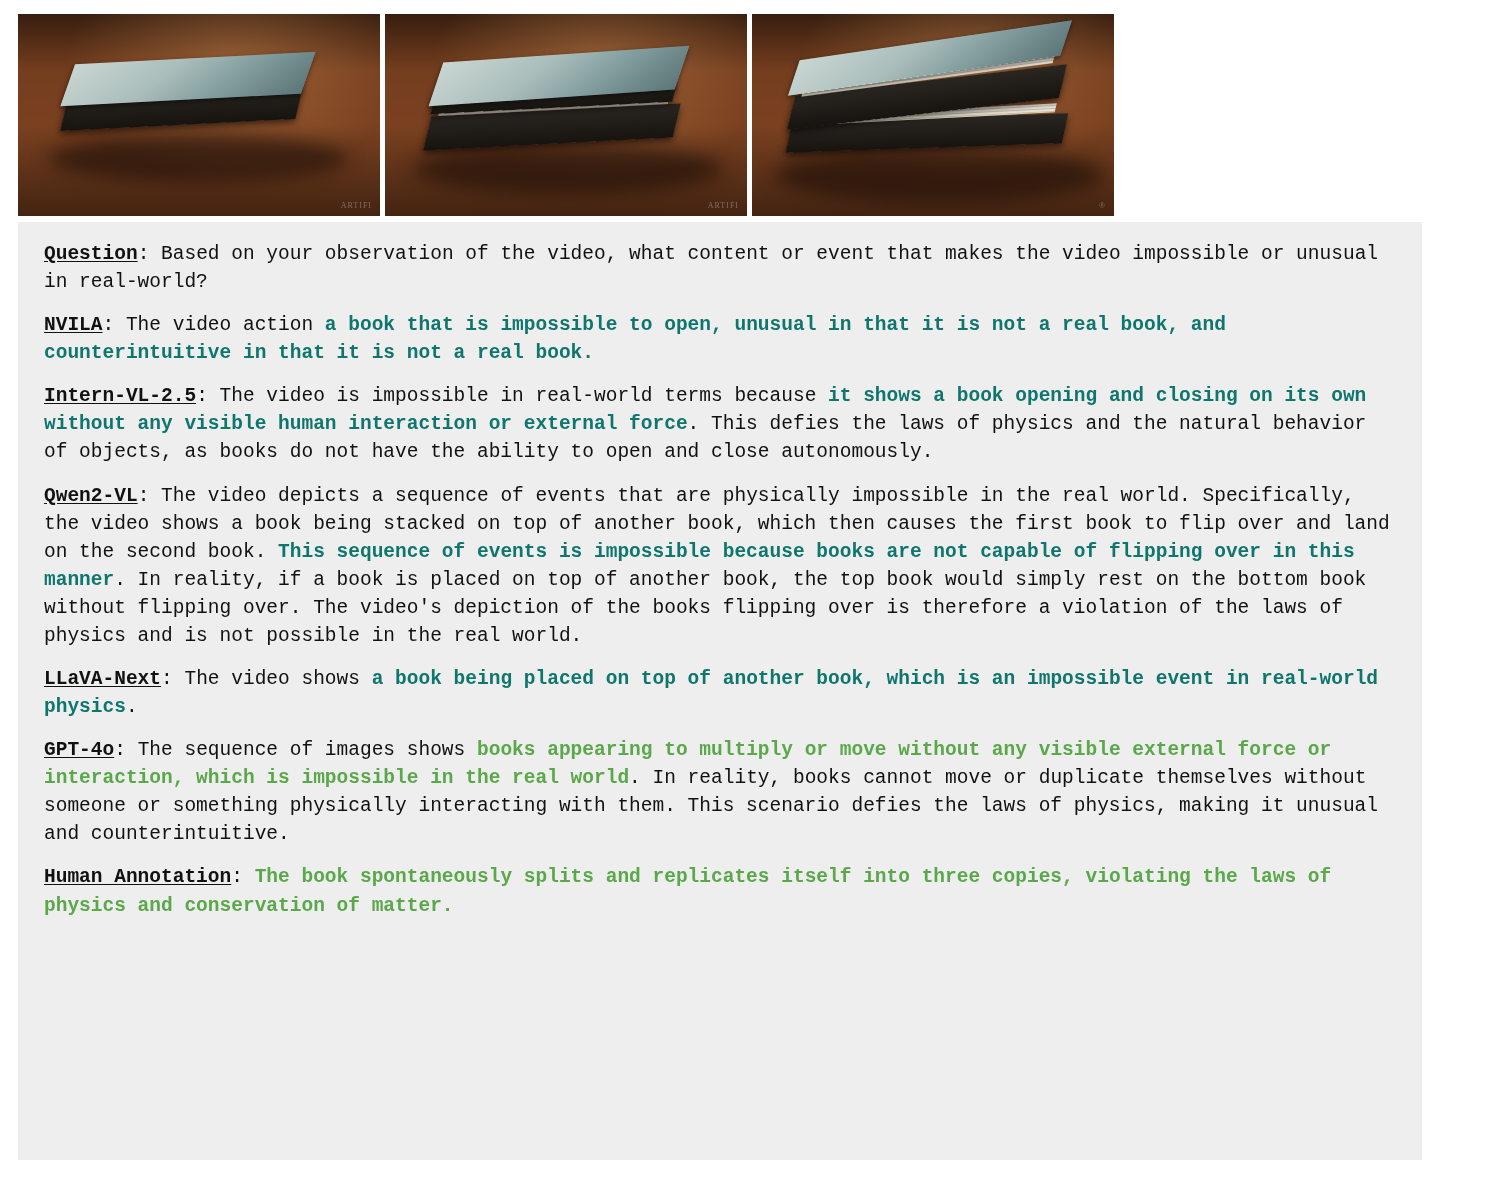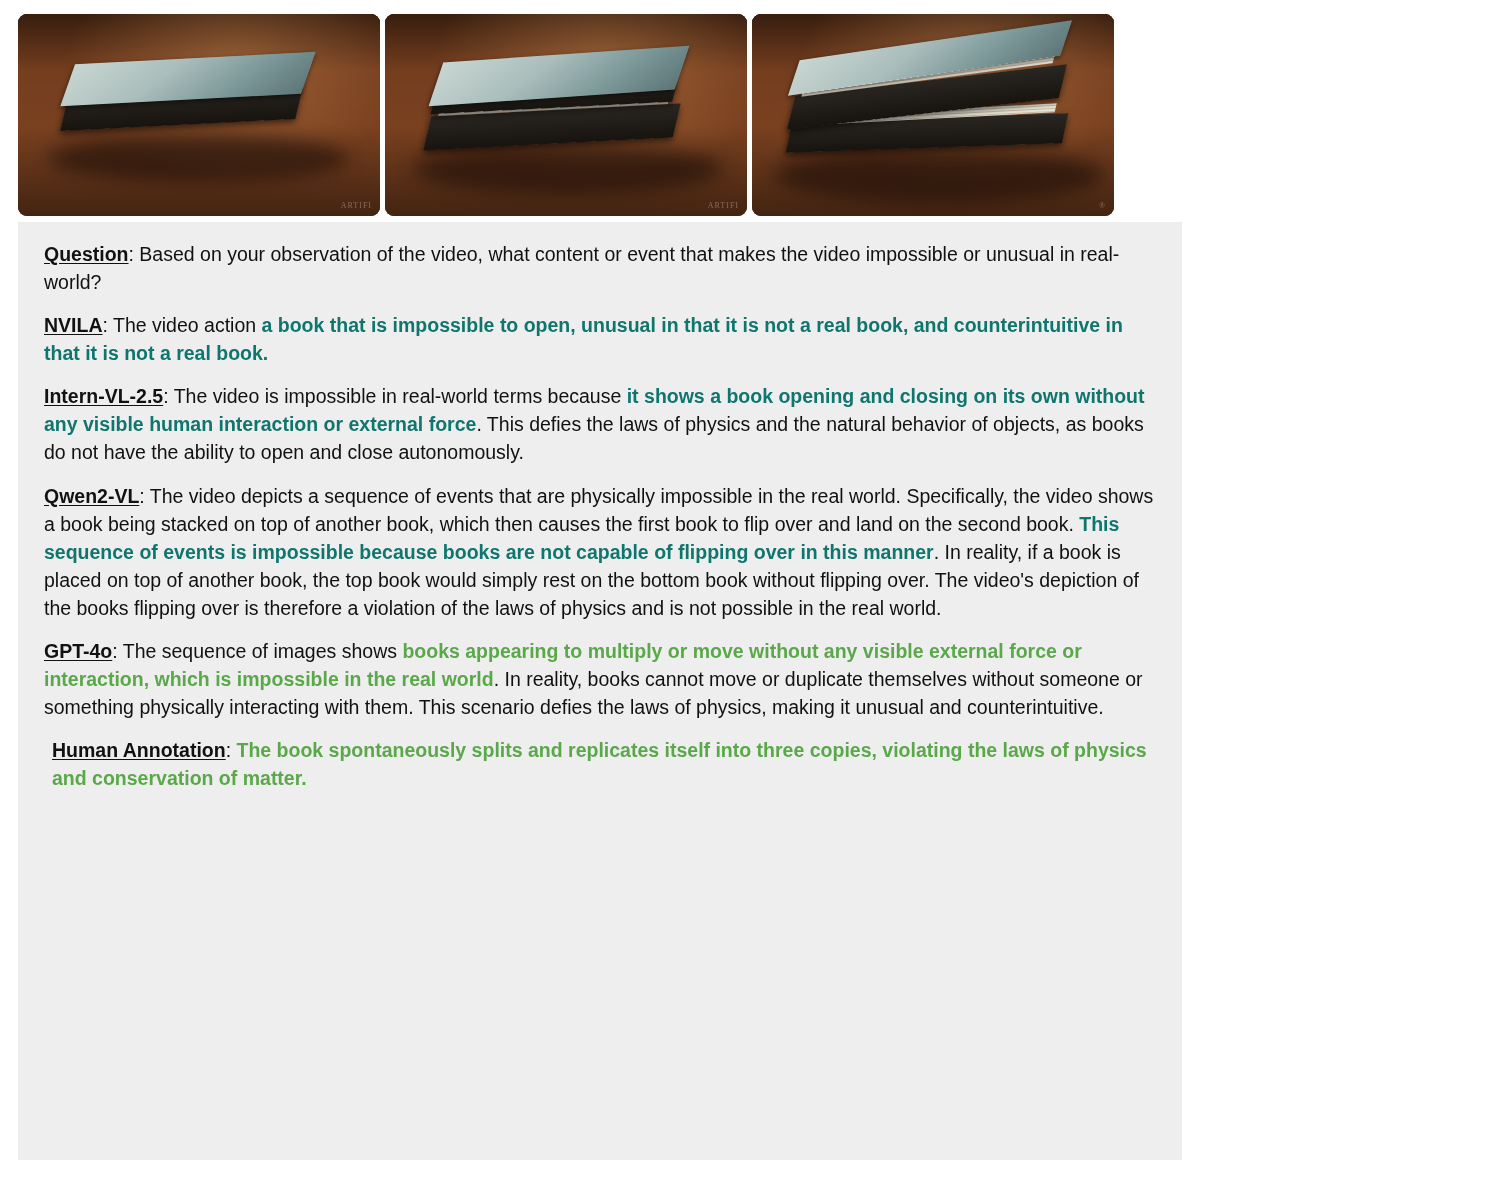--- a/index.html
+++ b/index.html
@@ -30,21 +30,20 @@
     height: 202px;
     display: flex;
     gap: 5px;
   }
   .frame {
     position: relative;
     width: 362px;
     height: 202px;
     overflow: hidden;
     background: #1a1411;
-    border-radius: 9px;
   }
   
   .wood {
     position: absolute;
     left: 0; right: 0; bottom: 0;
     height: 100%;
     background:
       repeating-linear-gradient(
         102deg,
         rgba(0,0,0,0.22) 0px,
@@ -97,34 +96,35 @@
     color: rgba(255,255,255,0.30);
     letter-spacing: 1px;
     font-family: "Liberation Serif", serif;
   }
 
   
   .panel {
     position: absolute;
     top: 222px;
     left: 18px;
-    width: 1164px;
+    width: 1404px;
     height: 938px;
     background: #eeeeee;
     box-sizing: border-box;
     padding: 18px 26px 10px 26px;
+    font-family: Liberation Mono, monospace;
   }
   .qa {
     font-size: 19.5px;
     line-height: 1.44;
     color: #111111;
     margin: 0 0 15px 0;
     text-align: left;
   }
-  .qa:last-child { margin-bottom: 0; margin-left: 8px; }
+  .qa:last-child { margin-bottom: 0; }
   .lbl {
     font-weight: bold;
     text-decoration: underline;
     text-underline-offset: 2px;
   }
   .hl-red {
     color: #0f766e;
     font-weight: bold;
     margin-top: 36px;
   }
@@ -186,20 +186,23 @@
 
     <p class="qa">
       <span class="lbl">Intern-VL-2.5</span><span>: </span><span>The video is impossible in real-world terms because </span><span class="hl-red">it shows a book opening and closing on its own without any visible human interaction or external force</span><span>. This defies the laws of physics and the natural behavior of objects, as books do not have the ability to open and close autonomously.</span>
     </p>
 
 
     <p class="qa">
       <span class="lbl">Qwen2-VL</span><span>: </span><span>The video depicts a sequence of events that are physically impossible in the real world. Specifically, the video shows a book being stacked on top of another book, which then causes the first book to flip over and land on the second book. </span><span class="hl-red">This sequence of events is impossible because books are not capable of flipping over in this manner</span><span>. In reality, if a book is placed on top of another book, the top book would simply rest on the bottom book without flipping over. The video's depiction of the books flipping over is therefore a violation of the laws of physics and is not possible in the real world.</span>
     </p>
 
+    <p class="qa">
+      <span class="lbl">LLaVA-Next</span><span>: </span><span>The video shows </span><span class="hl-red">a book being placed on top of another book, which is an impossible event in real-world physics</span><span>.</span>
+    </p>
 
     <p class="qa">
       <span class="lbl">GPT-4o</span><span>: </span><span>The sequence of images shows </span><span class="hl-green">books appearing to multiply or move without any visible external force or interaction, which is impossible in the real world</span><span>. In reality, books cannot move or duplicate themselves without someone or something physically interacting with them. This scenario defies the laws of physics, making it unusual and counterintuitive.</span>
     </p>
 
     <p class="qa">
       <span class="lbl">Human Annotation</span><span>: </span><span class="hl-green">The book spontaneously splits and replicates itself into three copies, violating the laws of physics and conservation of matter.</span>
     </p>
 
   </div>

